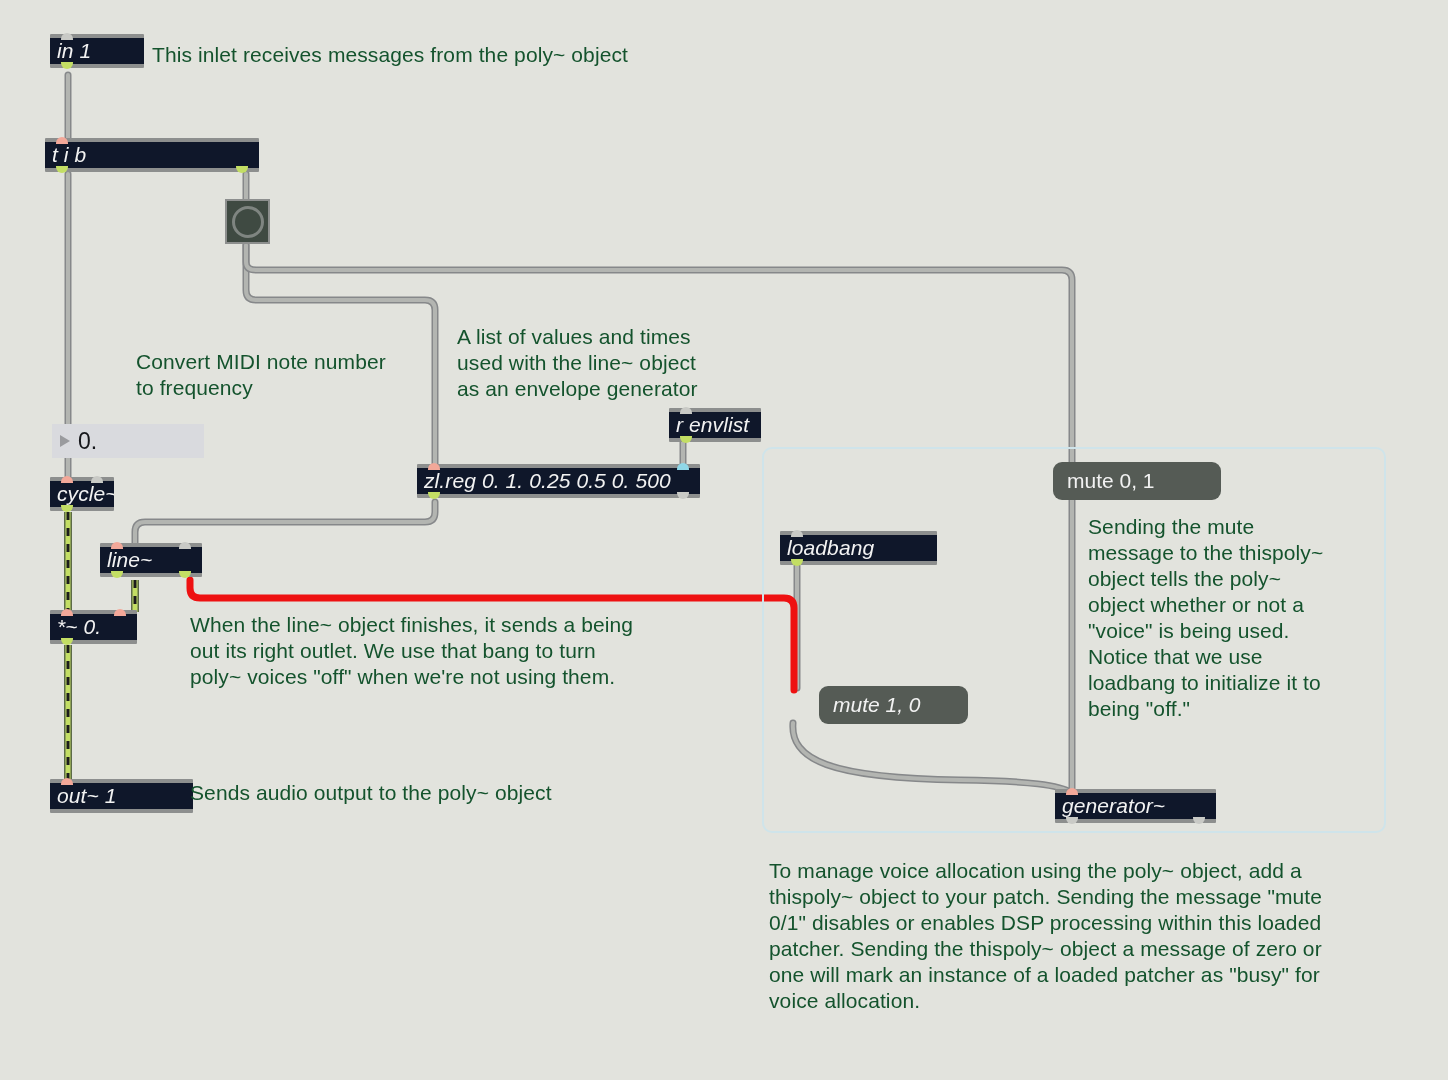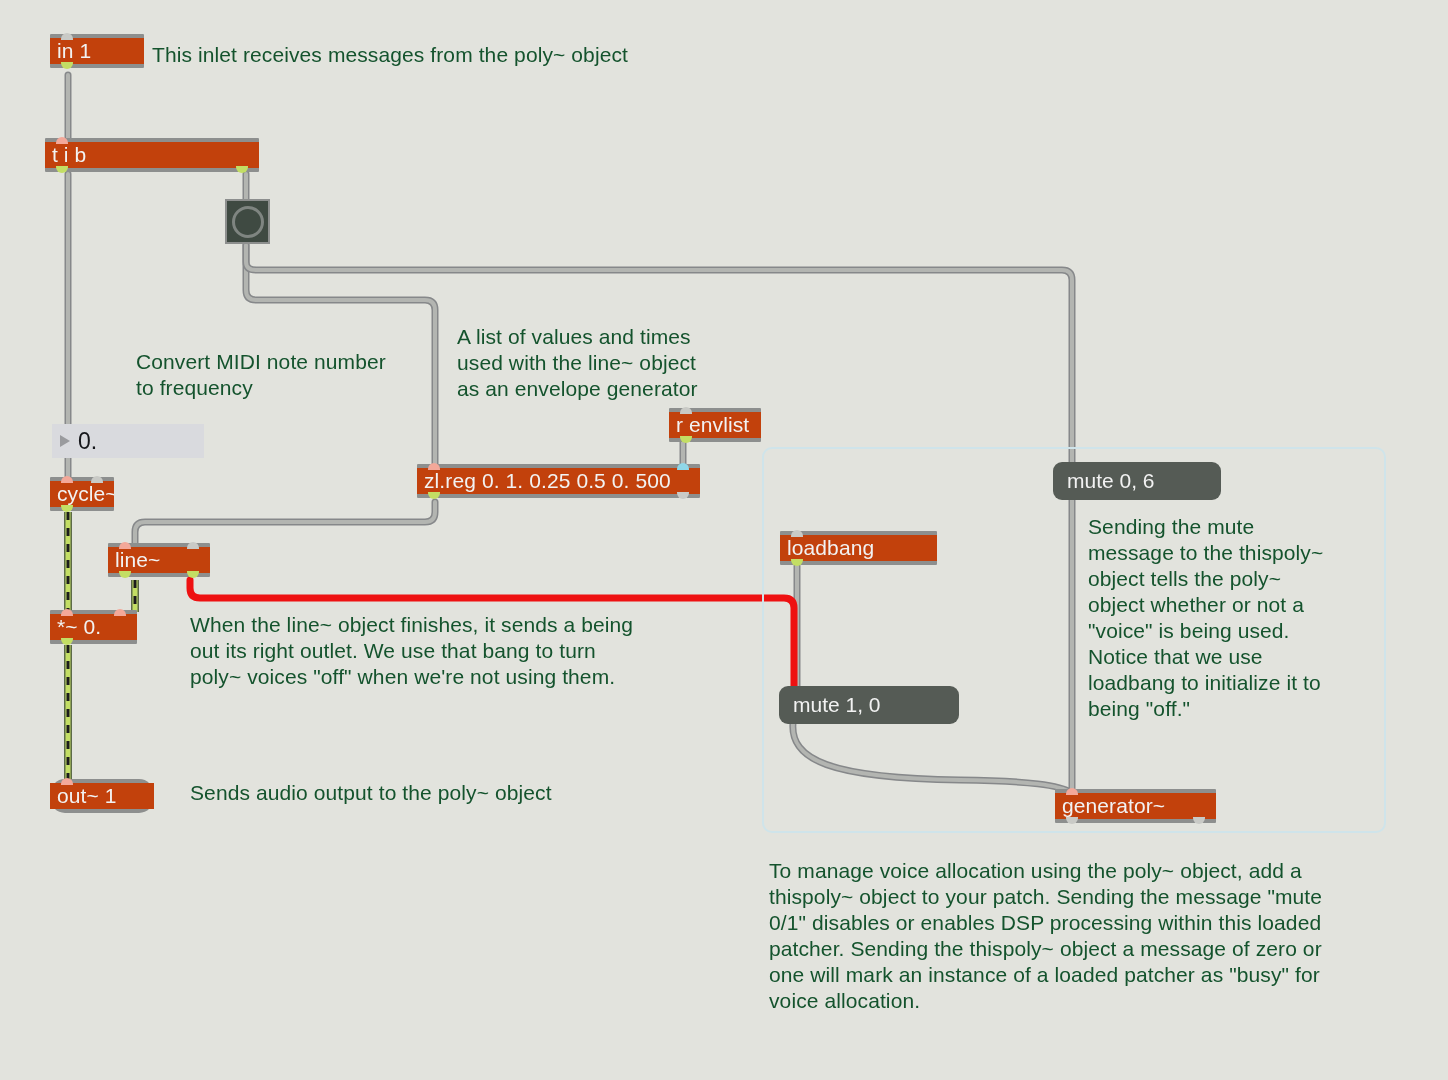--- a/index.html
+++ b/index.html
@@ -27,29 +27,30 @@
 
   
   .obj {
     position: absolute;
     box-sizing: border-box;
     background: #8d8f8e;
     padding: 4px 0 4px 0;
     border-radius: 1px;
   }
   .obj .inner {
-    background: #c2410c;
+    background: #0f172a;
     color: #f2f2f2;
     font-size: 21px;
     line-height: 26px;
     height: 26px;
     padding: 0 7px;
     white-space: nowrap;
     overflow: hidden;
     letter-spacing: 0.1px;
+    font-style: italic;
   }
 
   
   .msg {
     position: absolute;
     box-sizing: border-box;
     background: #555b55;
     border-radius: 9px;
     color: #f2f2f2;
     font-size: 21px;
@@ -215,36 +216,36 @@
     <span>0.</span>
   </div>
 
   <div class="obj" style="left:50px; top:477px; width:64px;">
     <div class="port top hot" style="left:11px; top:-1px;"></div>
     <div class="port top plain" style="right:11px; top:-1px;"></div>
     <div class="inner">cycle~</div>
     <div class="port sig" style="left:11px; bottom:-1px;"></div>
   </div>
 
-  <div class="obj" style="left:100px; top:543px; width:102px;margin-left:8px;">
+  <div class="obj" style="left:100px; top:543px; width:102px;">
     <div class="port top hot" style="left:11px; top:-1px;"></div>
     <div class="port top plain" style="right:11px; top:-1px;"></div>
     <div class="inner">line~</div>
     <div class="port sig" style="left:11px; bottom:-1px;"></div>
     <div class="port sig" style="right:11px; bottom:-1px;"></div>
   </div>
 
   <div class="obj" style="left:50px; top:610px; width:87px;">
     <div class="port top hot" style="left:11px; top:-1px;"></div>
     <div class="port top hot" style="right:11px; top:-1px;"></div>
     <div class="inner">*~ 0.</div>
     <div class="port sig" style="left:11px; bottom:-1px;"></div>
   </div>
 
-  <div class="obj" style="left:50px; top:779px; width:104px;border-radius:15px;">
+  <div class="obj" style="left:50px; top:779px; width:143px;">
     <div class="port top hot" style="left:11px; top:-1px;"></div>
     <div class="inner">out~ 1</div>
   </div>
 
   <div class="obj" style="left:417px; top:464px; width:283px;">
     <div class="port top hot" style="left:11px; top:-1px;"></div>
     <div class="port top cold" style="right:11px; top:-1px;"></div>
     <div class="inner">zl.reg 0. 1. 0.25 0.5 0. 500</div>
     <div class="port sig" style="left:11px; bottom:-1px;"></div>
     <div class="port plain" style="right:11px; bottom:-1px;"></div>
@@ -263,24 +264,24 @@
   </div>
 
   <div class="obj" style="left:1055px; top:789px; width:161px;">
     <div class="port top hot" style="left:11px; top:-1px;"></div>
     <div class="inner">generator~</div>
     <div class="port plain" style="left:11px; bottom:-1px;"></div>
     <div class="port plain" style="right:11px; bottom:-1px;"></div>
   </div>
 
   <div class="msg" style="left:1053px; top:462px; width:168px;">
-    <span>mute 0, 6</span>
-  </div>
-
-  <div class="msg" style="left:779px; top:686px; width:180px;">
+    <span>mute 0, 1</span>
+  </div>
+
+  <div class="msg" style="left:819px; top:686px; width:149px;font-style:italic;">
     <span>mute 1, 0</span>
   </div>
 
   <div class="comment" style="left:152px; top:42px; width:560px;">This inlet receives messages from the poly~ object</div>
 
   <div class="comment" style="left:136px; top:349px; width:300px;">Convert MIDI note number
 to frequency</div>
 
   <div class="comment" style="left:457px; top:324px; width:290px;">A list of values and times
 used with the line~ object

